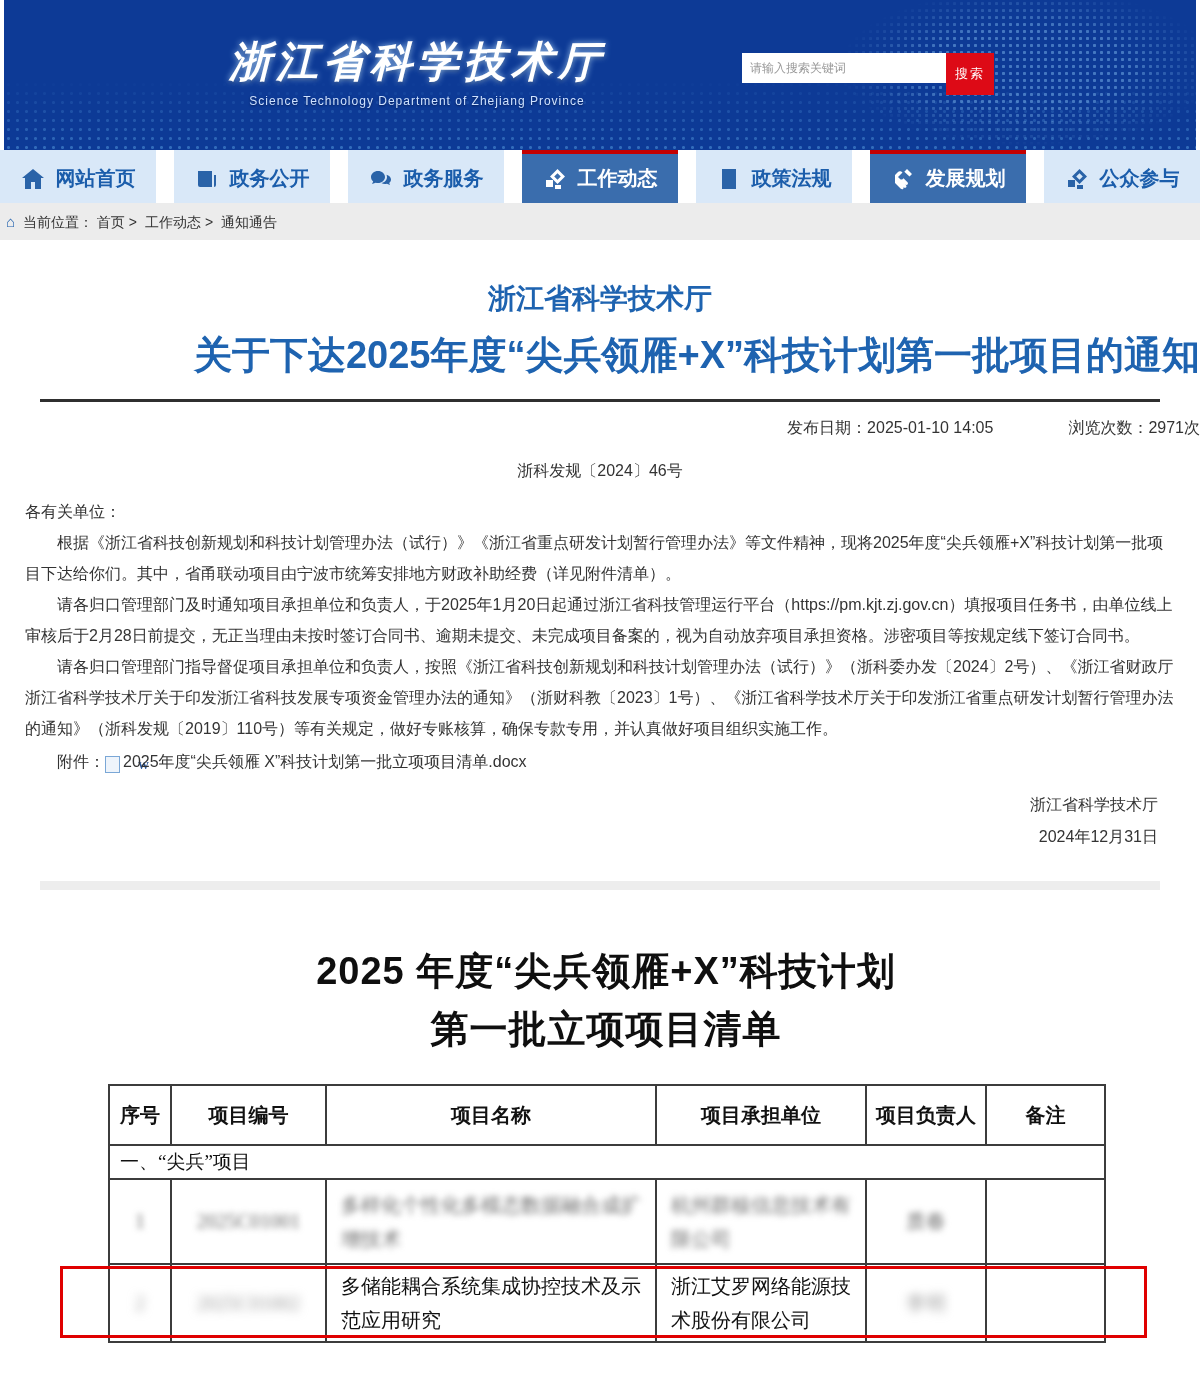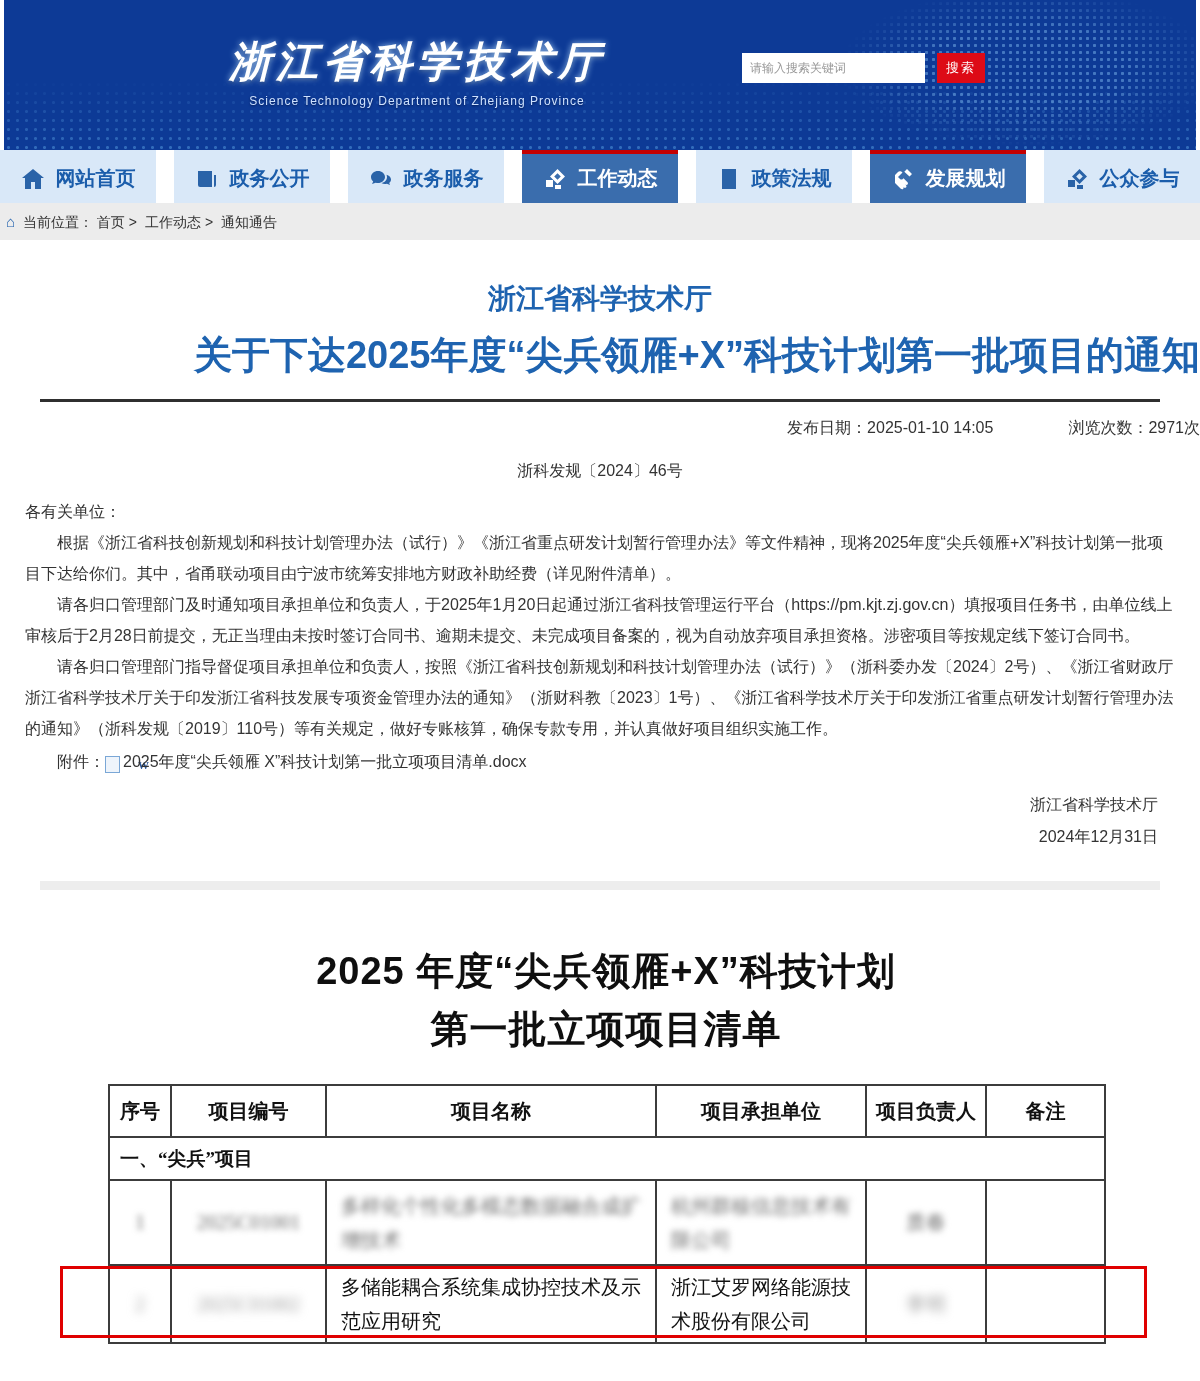--- a/index.html
+++ b/index.html
@@ -33,27 +33,27 @@
   .logo { position:absolute; left:225px; top:34px; text-align:center; }
   .logo-cn {
     color:#fff; font-size:42px; font-weight:bold; font-style:italic; letter-spacing:5px;
     font-family:"DejaVu Serif", serif;
     text-shadow:0 0 6px rgba(180,220,255,.9), 0 2px 3px rgba(0,30,90,.6);
   }
   .logo-en { margin-top:4px; color:#cfe2ff; font-size:12px; letter-spacing:1px;
     text-shadow:0 1px 2px rgba(0,20,70,.8); }
   .search { position:absolute; left:738px; top:53px; display:flex; }
   .search input {
-    width:183px; height:30px; border:none; outline:none; padding:0 8px;
+    width:204px; height:30px; border:none; outline:none; padding:0 8px;
     font-size:12px; color:#ef4444; background:#fff;
   }
   .search input::placeholder { color:#999; }
   .search .btn {
-    width:48px; height:30px; background:#dd0a16; color:#fff; border:none;
-    font-size:13px; cursor:pointer; letter-spacing:2px;margin-left:12px;
+    width:48px; height:42px; background:#dd0a16; color:#fff; border:none;
+    font-size:13px; cursor:pointer; letter-spacing:2px;
   }
   
   .nav { display:flex; height:53px; background:#fff; }
   .nav-item {
     flex:1; display:flex; align-items:center; justify-content:center; gap:11px;
     background:#d9e8f8; color:#1b5dab; font-size:20px; font-weight:bold;
     border-top:4px solid transparent; cursor:pointer; position:relative;
   }
   .nav-item + .nav-item { margin-left:18px; }
   .nav-item.active { background:#3a6dad; color:#fff; border-top:4px solid #c40000; }
@@ -89,22 +89,22 @@
   .doc { margin-top:28px; }
   .doc-heading { margin-left:190px; font-size:23px; font-weight:bold; color:#111; }
   .doc-title { width:996px; margin:52px 0 0 108px; text-align:center; color:#0f0f0f;
     font-size:38px; font-weight:bold; line-height:58px; letter-spacing:1px; }
   .table-wrap { position:relative; width:996px; margin:26px 0 0 108px; }
   table.doc-table {
     width:996px; border-collapse:collapse; table-layout:fixed;
     font-family:"Liberation Serif", serif; color:#111;
   }
   .doc-table th, .doc-table td { border:2px solid #3c3c3c; text-align:center; vertical-align:middle; }
-  .doc-table th { height:52px; font-size:20px; font-weight:bold; }
-  .doc-table td.section { height:43px; text-align:left; padding-left:10px; font-size:19px; font-weight:bold; }
+  .doc-table th { height:60px; font-size:20px; font-weight:bold; }
+  .doc-table td.section { height:34px; text-align:left; padding-left:10px; font-size:19px; font-weight:normal; }
   .doc-table td { font-size:20px; }
   .r1 td { height:85px; }
   .r2 td { height:75px; }
   td.tleft { text-align:left; padding:4px 14px; line-height:34px; }
   .blur1 { filter:blur(3px); color:#6a6a6a; }
   .blur2 { filter:blur(5px); color:#9a9a9a; }
   .redbox {
     position:absolute; left:-48px; width:1087px; top:182px; height:72px;
     border:3px solid #e00000; z-index:6; pointer-events:none;
   }

